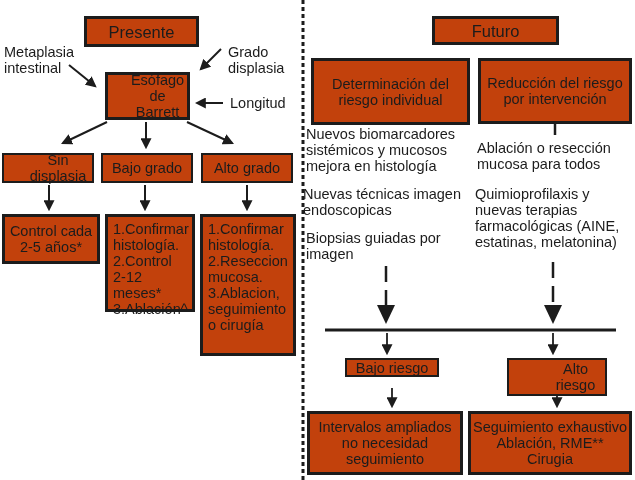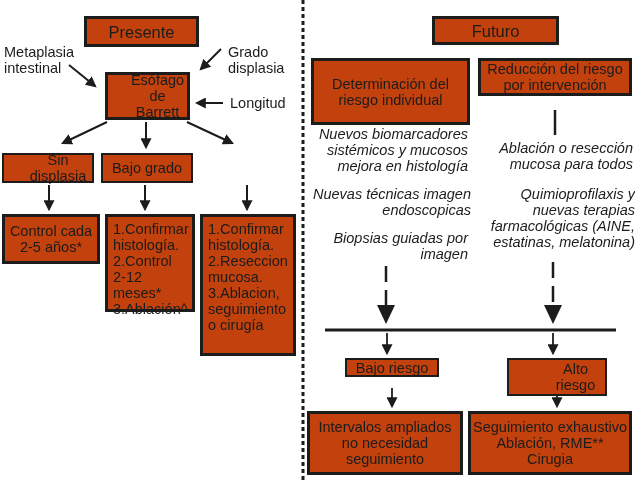--- a/index.html
+++ b/index.html
@@ -15,21 +15,21 @@
   }
   .thick{border-width:3px;}
   .hdr{font-size:16.5px;}
   .detail{
     align-items:flex-start;justify-content:flex-start;text-align:left;
     padding:4px 2px 12px 5px;
   }
   .lbl{
     position:absolute;white-space:pre-line;font-size:14.5px;line-height:16px;z-index:2;
   }
-  .center{text-align:right;font-style:italic;}
+  .center{text-align:left;}
 </style>
 </head>
 <body>
 
 <div id="screen">
 
   <svg id="arrows" viewBox="0 0 635 480" xmlns="http://www.w3.org/2000/svg">
     <defs>
       <marker id="ah" viewBox="0 0 10 10" refX="8" refY="5" markerWidth="11" markerHeight="11" markerUnits="userSpaceOnUse" orient="auto">
         <path d="M0,0 L10,5 L0,10 z" fill="#1c1c1c"></path>
@@ -70,41 +70,42 @@
 intestinal</div>
   <div class="lbl" style="left:228px;top:44px;">Grado
 displasia</div>
   <div class="lbl" style="left:230px;top:95px;">Longitud</div>
 
   <div class="box thick" style="left:105px;top:72px;width:85px;height:48px;padding-left:20px;">Esófago
 de Barrett</div>
 
   <div class="box" style="left:2px;top:153px;width:92px;height:30px;padding-left:20px;">Sin displasia</div>
   <div class="box" style="left:101px;top:153px;width:92px;height:30px;">Bajo grado</div>
+  <div class="box" style="left:201px;top:153px;width:92px;height:30px;">Alto grado</div>
 
   <div class="box thick" style="left:2px;top:214px;width:98px;height:50px;">Control cada
 2-5 años*</div>
   <div class="box thick detail" style="left:105px;top:214px;width:90px;height:98px;">1.Confirmar
 histología.
 2.Control
 2-12 meses*
 3.Ablación^</div>
   <div class="box thick detail" style="left:200px;top:214px;width:96px;height:142px;">1.Confirmar
 histología.
 2.Reseccion
 mucosa.
 3.Ablacion,
 seguimiento
 o cirugía</div>
 
   <div class="box thick hdr" style="left:408px;top:16px;width:127px;height:29px;margin-left:24px;">Futuro</div>
 
   <div class="box thick" style="left:311px;top:58px;width:159px;height:67px;">Determinación del
 riesgo individual</div>
-  <div class="box thick" style="left:478px;top:58px;width:154px;height:38px;">Reducción del riesgo
+  <div class="box thick" style="left:478px;top:58px;width:154px;height:66px;">Reducción del riesgo
 por intervención</div>
 
   <div class="lbl center" style="left:306px;top:126px;width:162px;">Nuevos biomarcadores
 sistémicos y mucosos
 mejora en histología</div>
   <div class="lbl center" style="left:477px;top:140px;width:156px;">Ablación o resección
 mucosa para todos</div>
   <div class="lbl center" style="left:303px;top:186px;width:168px;">Nuevas técnicas imagen
 endoscopicas</div>
   <div class="lbl center" style="left:475px;top:186px;width:160px;">Quimioprofilaxis y

